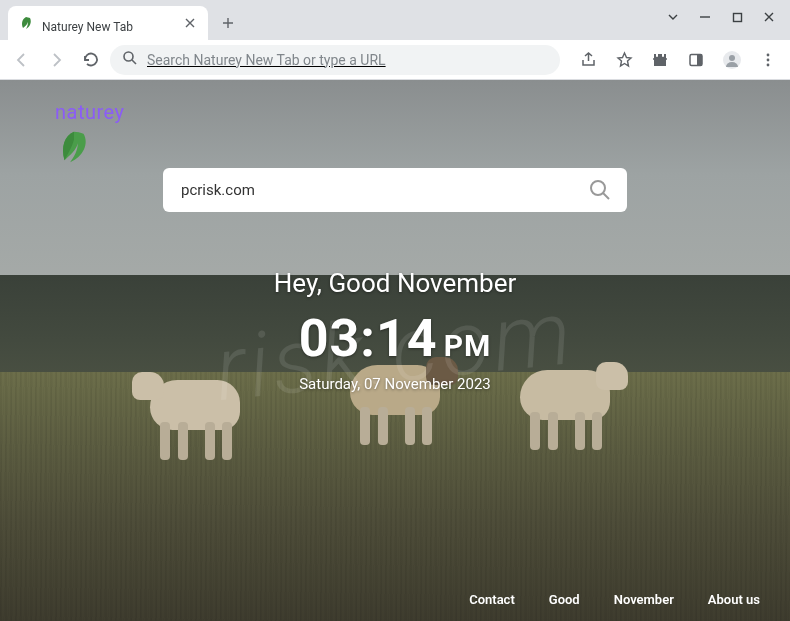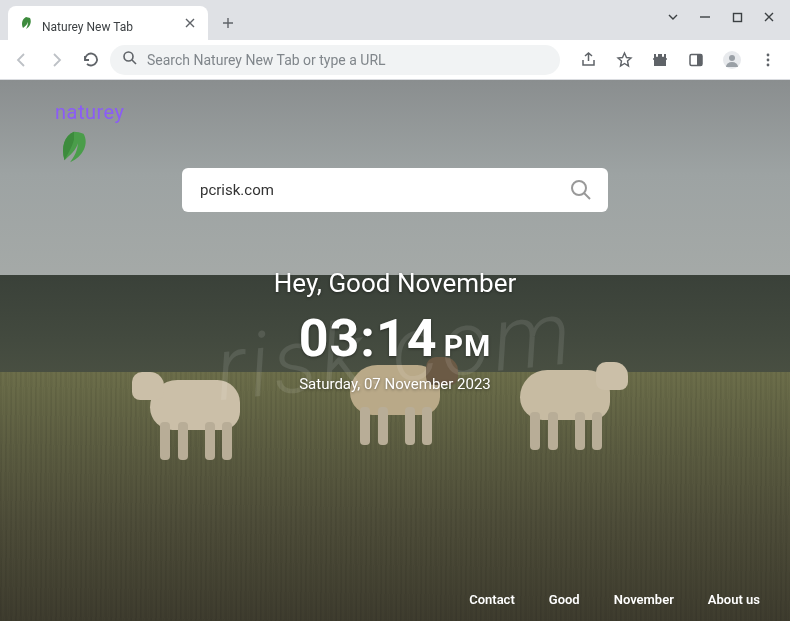--- a/index.html
+++ b/index.html
@@ -12,21 +12,21 @@
 .tab-title { font-size: 12px; color: #3c4043; flex: 1; margin-top: 8px; }
 .tab-close { width: 16px; height: 16px; display: flex; align-items: center; justify-content: center; color: #5f6368; cursor: pointer; font-size: 15px; }
 .newtab-btn { width: 28px; height: 28px; display: flex; align-items: center; justify-content: center; color: #5f6368; cursor: pointer; font-size: 18px; margin-left: 6px; margin-bottom: 3px; }
 .window-controls { position: absolute; right: 0; top: 0; display: flex; gap: 18px; padding: 10px 14px; }
 .window-controls span { width: 14px; height: 14px; display: flex; align-items: center; justify-content: center; color: #3c4043; cursor: pointer; }
 
 
 .toolbar { height: 40px; background: #fff; display: flex; align-items: center; padding: 0 8px; gap: 6px; border-bottom: 1px solid #dadce0; }
 .tb-btn { width: 28px; height: 28px; display: flex; align-items: center; justify-content: center; color: #5f6368; cursor: pointer; border-radius: 50%; }
 .tb-btn.disabled { color: #bdc1c6; }
-.omnibox { flex: 1; height: 30px; background: #f1f3f4; border-radius: 15px; display: flex; align-items: center; padding: 0 12px; gap: 10px; }
+.omnibox { flex: 1; height: 30px; background: #f1f3f4; border-radius: 15px; display: flex; align-items: center; padding: 0 12px; gap: 10px; text-decoration: underline; }
 .omnibox-icon { color: #5f6368; }
 .omnibox-text { font-size: 14px; color: #80868b; flex: 1; }
 .toolbar-right { display: flex; align-items: center; gap: 8px; margin-left: 8px; }
 
 
 .content { position: relative; width: 100%; height: 541px; overflow: hidden; }
 .bg { position: absolute; inset: 0; }
 .sky { position: absolute; top: 0; left: 0; right: 0; height: 44%; background: linear-gradient(180deg, #8a8e8f 0%, #9da3a3 40%, #a8aca9 100%); }
 .hills { position: absolute; top: 36%; left: 0; right: 0; height: 24%; background: linear-gradient(180deg, #3a4139 0%, #434a3f 50%, #4e5444 100%); }
 .grass { position: absolute; top: 54%; left: 0; right: 0; bottom: 0; background: linear-gradient(180deg, #6c6e4a 0%, #5c5d41 30%, #4e4d39 60%, #3e3c2e 100%); }
@@ -45,21 +45,21 @@
 .horse.h3 .horse-body { background: #c7bba2; }
 .horse.h3 .horse-head { right: -18px; }
 .horse.h1 .horse-head { left: -18px; }
 
 
 .logo-area { position: absolute; top: 20px; left: 55px; color: #8b5cf6; }
 .logo-text { font-size: 20px; font-weight: 400; letter-spacing: 0.5px; margin-bottom: 4px; }
 .logo-leaf { width: 38px; height: 38px; }
 
 
-.searchbox { position: absolute; top: 88px; left: 50%; transform: translateX(-50%); width: 426px; height: 44px; background: #fff; border-radius: 6px; display: flex; align-items: center; padding: 0 12px 0 18px; }
+.searchbox { position: absolute; top: 88px; left: 50%; transform: translateX(-50%); width: 464px; height: 44px; background: #fff; border-radius: 6px; display: flex; align-items: center; padding: 0 12px 0 18px; }
 .searchbox input { flex: 1; border: none; outline: none; font-size: 15px; color: #333; background: transparent; }
 .search-btn { width: 30px; height: 30px; display: flex; align-items: center; justify-content: center; cursor: pointer; color: #888; }
 
 
 .greeting { position: absolute; top: 188px; left: 0; right: 0; text-align: center; color: #fff; text-shadow: 0 1px 3px rgba(0,0,0,0.4); }
 .greet-text { font-size: 26px; font-weight: 400; margin-bottom: 10px; }
 .clock { font-size: 52px; font-weight: 700; letter-spacing: 1px; }
 .clock-ampm { font-size: 30px; font-weight: 700; margin-left: 6px; }
 .date { font-size: 15px; margin-top: 6px; font-weight: 400; }
 

